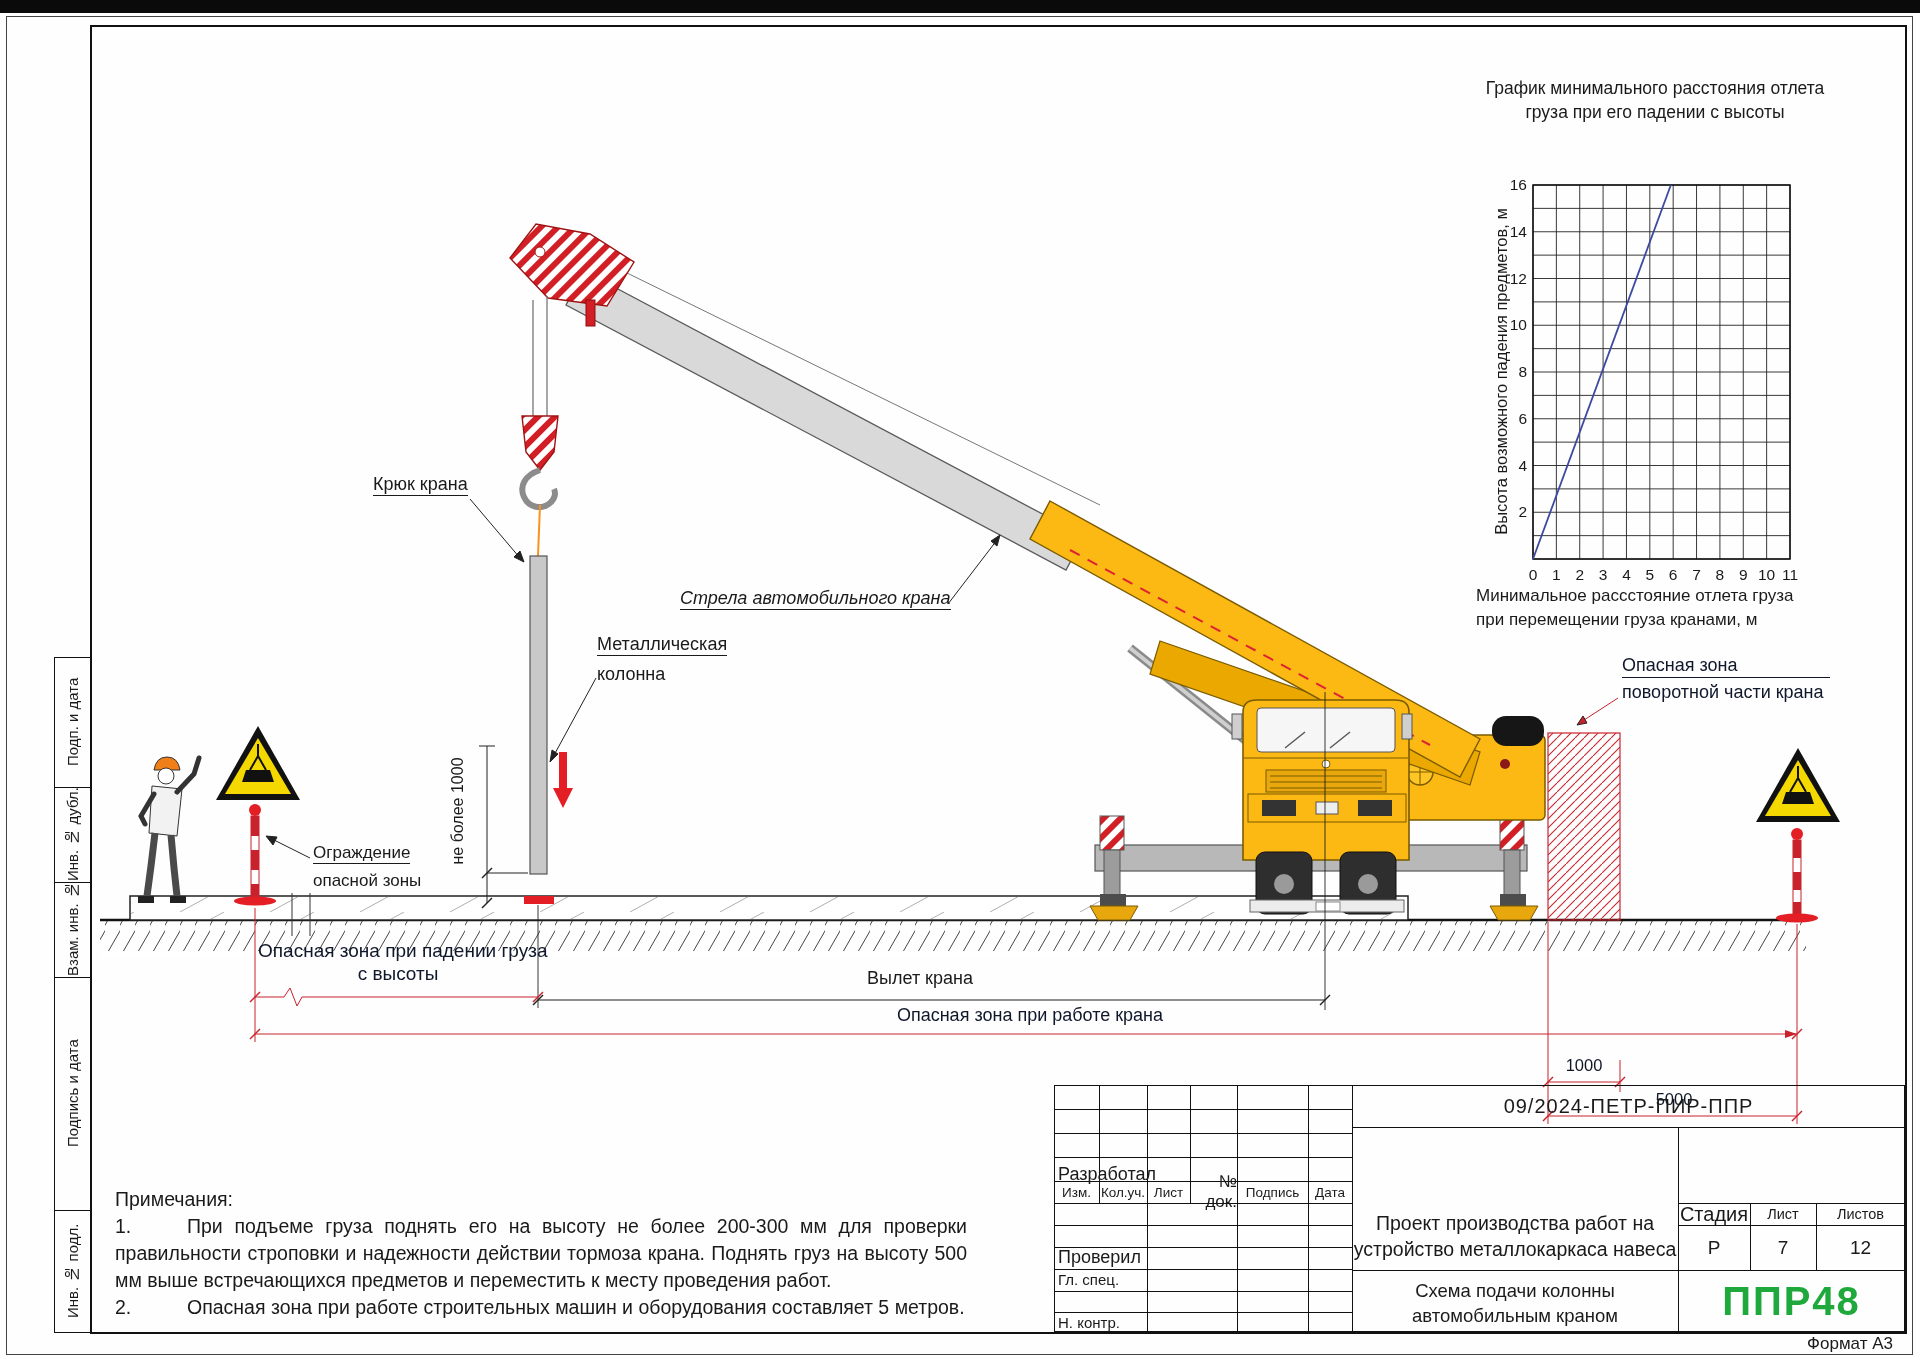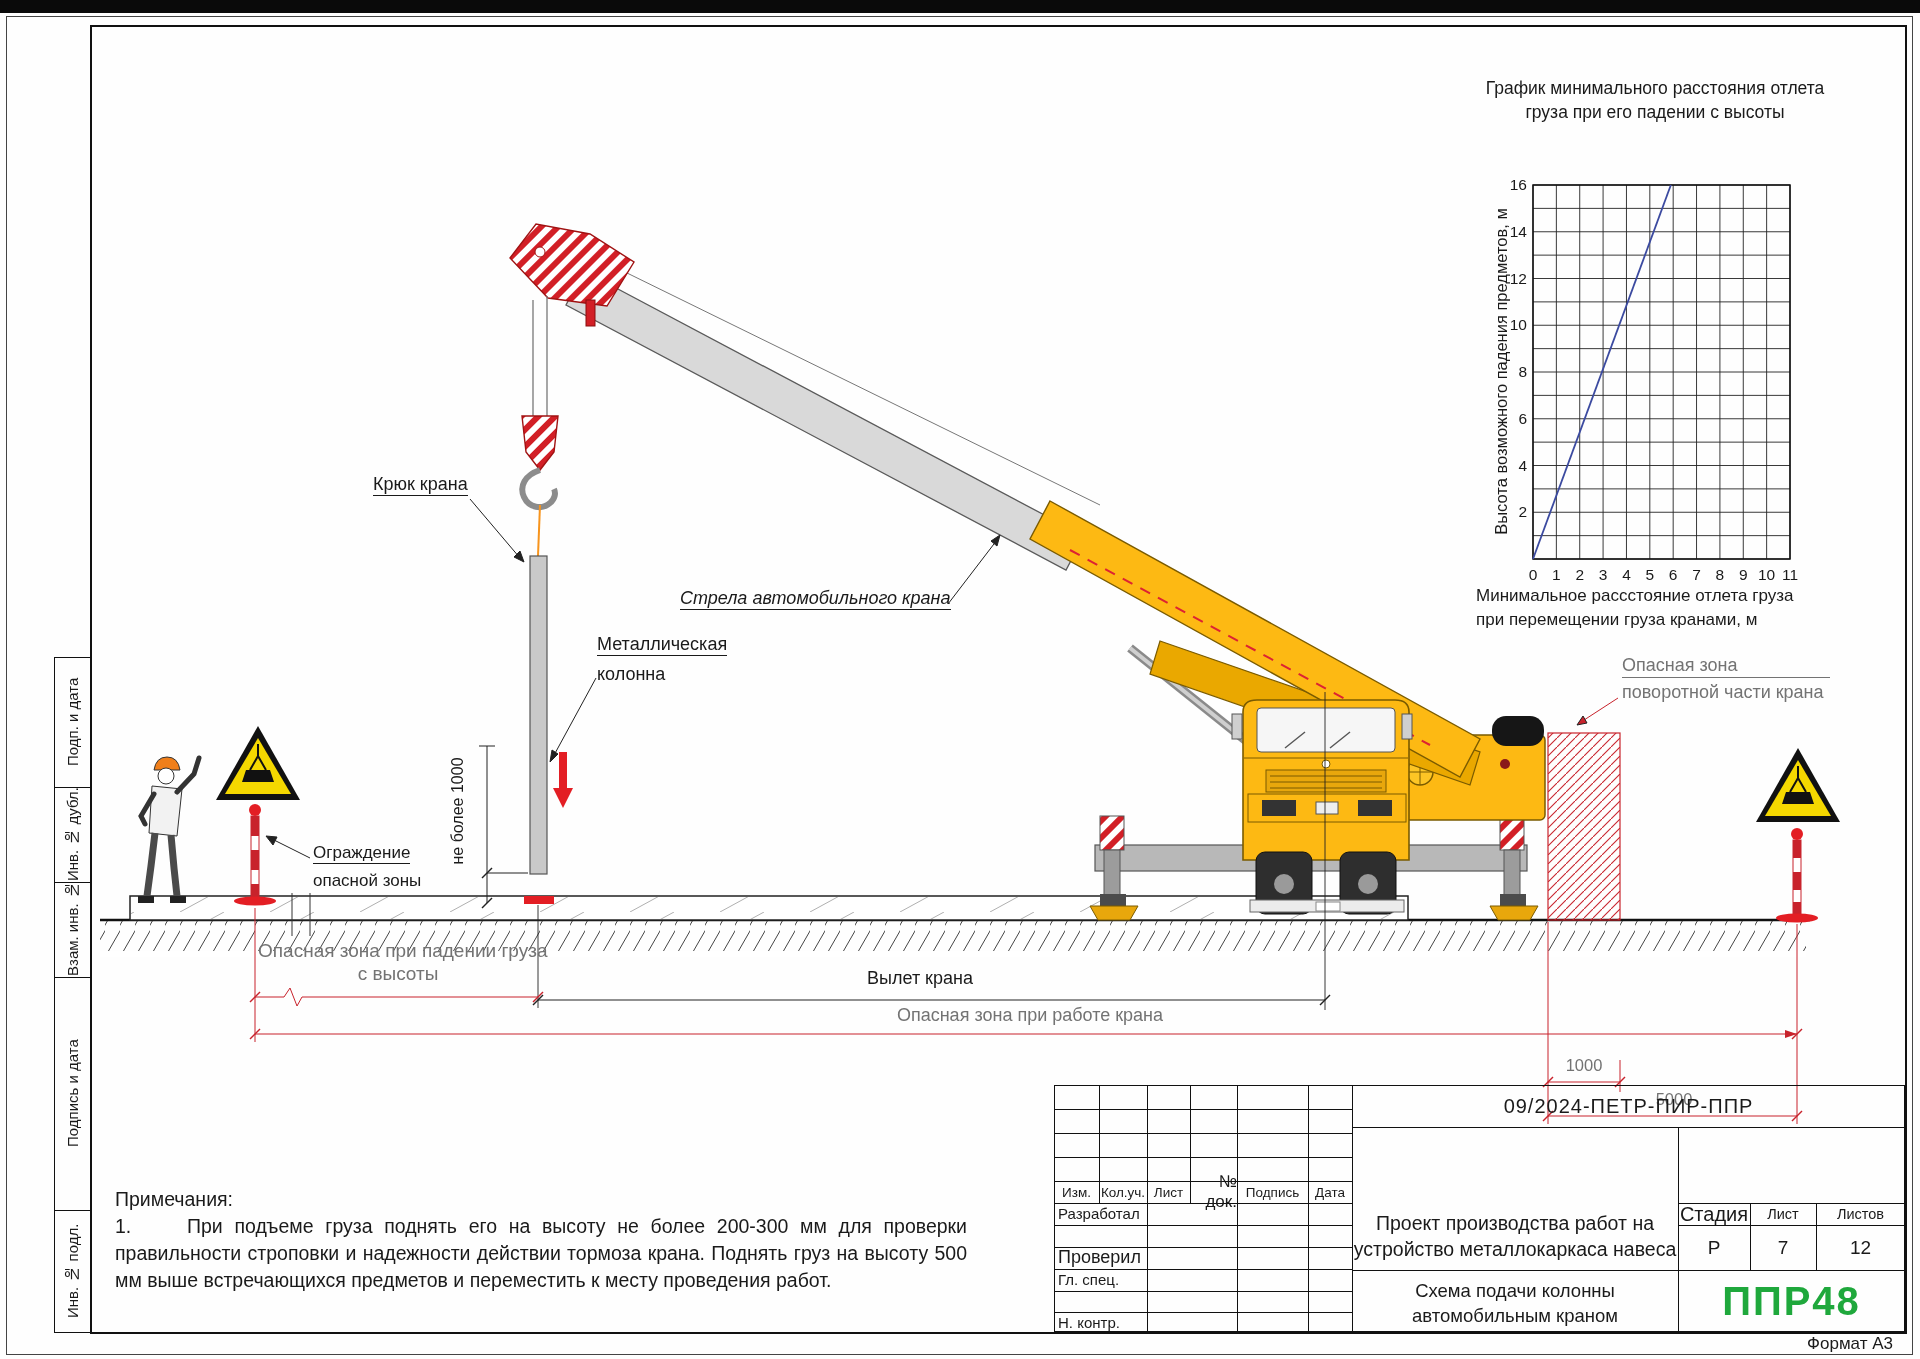--- a/index.html
+++ b/index.html
@@ -1,20 +1,20 @@
 <!DOCTYPE html>
 <html><head>
 <meta charset="utf-8">
 <style>
   html,body{margin:0;padding:0;background:#fff;}
   #page{position:relative;width:1920px;height:1359px;background:#fefefe;overflow:hidden;
         font-family:"Liberation Sans","DejaVu Sans",sans-serif;color:#1a1a1a;}
   .abs{position:absolute;}
   .lbl{position:absolute;font-size:18px;white-space:nowrap;color:#1a1a1a;}
-  .red{color:#737373;}
+  .red{color:#0f172a;}
   .u{border-bottom:1.3px solid currentColor;padding-bottom:1px;}
   .ctr{text-align:center;}
   .vtext{writing-mode:vertical-rl;transform:rotate(180deg);}
   #notes{position:absolute;left:115px;top:1186px;width:852px;font-size:19.5px;line-height:27px;}
   .note-item{text-align:justify;}
   .note-item .num{display:inline-block;min-width:72px;}
   svg{position:absolute;left:0;top:0;}
 </style>
 </head>
 <body>
@@ -278,20 +278,21 @@
   <div class="lbl red ctr" style="left:880px;top:1005px;width:300px;">Опасная зона при работе крана</div>
   <div class="lbl red" style="left:1622px;top:655px;"><span class="u" style="display:inline-block;width:208px;">Опасная зона</span></div>
   <div class="lbl red" style="left:1622px;top:682px;">поворотной части крана</div>
   <div class="lbl red ctr" style="left:1548px;top:1056px;width:72px;font-size:16.5px;">1000</div>
   <div class="lbl red ctr" style="left:1584px;top:1090px;width:180px;font-size:16.5px;">5000</div>
 
   <div id="notes">
     <div>Примечания:</div>
     <div id="notes-list">
         <div class="note-item"><span class="num">1.</span><span>При подъеме груза поднять его на высоту не более 200-300 мм для проверки правильности строповки и надежности действии тормоза крана. Поднять груз на высоту 500 мм выше встречающихся предметов и переместить к месту проведения работ.</span></div>
+        <div class="note-item"><span class="num">2.</span><span>Опасная зона при работе строительных машин и оборудования составляет 5 метров.</span></div>
       </div>
   </div>
 
   <div id="side-stamp">
       <div style="position: absolute; left: 54px; top: 657px; width: 1.3px; height: 675px; background: rgb(17, 17, 17);"></div>
       <div style="position: absolute; left: 54px; top: 657px; width: 36px; height: 1.3px; background: rgb(17, 17, 17);"></div>
       <div style="position: absolute; left: 54px; top: 787px; width: 36px; height: 1.3px; background: rgb(17, 17, 17);"></div>
       <div style="position: absolute; left: 54px; top: 882px; width: 36px; height: 1.3px; background: rgb(17, 17, 17);"></div>
       <div style="position: absolute; left: 54px; top: 977px; width: 36px; height: 1.3px; background: rgb(17, 17, 17);"></div>
       <div style="position: absolute; left: 54px; top: 1210px; width: 36px; height: 1.3px; background: rgb(17, 17, 17);"></div>
@@ -327,21 +328,21 @@
       <div style="position: absolute; left: 1352px; top: 1127px; width: 553px; height: 1.3px; background: rgb(17, 17, 17);"></div>
       <div style="position: absolute; left: 1678px; top: 1203px; width: 227px; height: 1.3px; background: rgb(17, 17, 17);"></div>
       <div style="position: absolute; left: 1678px; top: 1225px; width: 227px; height: 1.3px; background: rgb(17, 17, 17);"></div>
       <div style="position: absolute; left: 1352px; top: 1270px; width: 553px; height: 1.3px; background: rgb(17, 17, 17);"></div>
       <div style="position: absolute; left: 1054px; top: 1181px; width: 45px; height: 22px; display: flex; align-items: center; justify-content: center; font-size: 13.5px;">Изм.</div>
       <div style="position: absolute; left: 1099px; top: 1181px; width: 48px; height: 22px; display: flex; align-items: center; justify-content: center; font-size: 13.5px;">Кол.уч.</div>
       <div style="position: absolute; left: 1147px; top: 1181px; width: 43px; height: 22px; display: flex; align-items: center; justify-content: center; font-size: 13.5px;">Лист</div>
       <div style="position: absolute; left: 1190px; top: 1181px; width: 47px; height: 22px; display: flex; align-items: center; justify-content: center; font-size: 17px; text-align: right;">№ док.</div>
       <div style="position: absolute; left: 1237px; top: 1181px; width: 71px; height: 22px; display: flex; align-items: center; justify-content: center; font-size: 13.5px;">Подпись</div>
       <div style="position: absolute; left: 1308px; top: 1181px; width: 44px; height: 22px; display: flex; align-items: center; justify-content: center; font-size: 13.5px;">Дата</div>
-      <div style="position: absolute; left: 1058px; top: 1203px; width: 88px; height: 20px; display: flex; align-items: center; font-size: 15px;">Разработал</div>
+      <div style="position: absolute; left: 1058px; top: 1164px; width: 88px; height: 20px; display: flex; align-items: center; font-size: 18px;">Разработал</div>
       <div style="position: absolute; left: 1058px; top: 1247px; width: 88px; height: 20px; display: flex; align-items: center; font-size: 18px;">Проверил</div>
       <div style="position: absolute; left: 1058px; top: 1269px; width: 88px; height: 20px; display: flex; align-items: center; font-size: 15px;">Гл. спец.</div>
       <div style="position: absolute; left: 1058px; top: 1312px; width: 88px; height: 20px; display: flex; align-items: center; font-size: 15px;">Н. контр.</div>
       <div style="position: absolute; left: 1352px; top: 1085px; width: 553px; height: 42px; display: flex; align-items: center; justify-content: center; font-size: 20px; letter-spacing: 1px;">09/2024-ПЕТР-ПИР-ППР</div>
       <div style="position: absolute; left: 1352px; top: 1210px; width: 326px; height: 26px; display: flex; align-items: center; justify-content: center; font-size: 19.5px;">Проект производства работ на</div>
       <div style="position: absolute; left: 1352px; top: 1236px; width: 326px; height: 26px; display: flex; align-items: center; justify-content: center; font-size: 19.5px;">устройство металлокаркаса навеса</div>
       <div style="position: absolute; left: 1352px; top: 1278px; width: 326px; height: 26px; display: flex; align-items: center; justify-content: center; font-size: 18.5px;">Схема подачи колонны</div>
       <div style="position: absolute; left: 1352px; top: 1304px; width: 326px; height: 24px; display: flex; align-items: center; justify-content: center; font-size: 18.5px;">автомобильным краном</div>
       <div style="position: absolute; left: 1678px; top: 1203px; width: 72px; height: 22px; display: flex; align-items: center; justify-content: center; font-size: 20px;">Стадия</div>
       <div style="position: absolute; left: 1750px; top: 1203px; width: 66px; height: 22px; display: flex; align-items: center; justify-content: center; font-size: 14.5px;">Лист</div>

